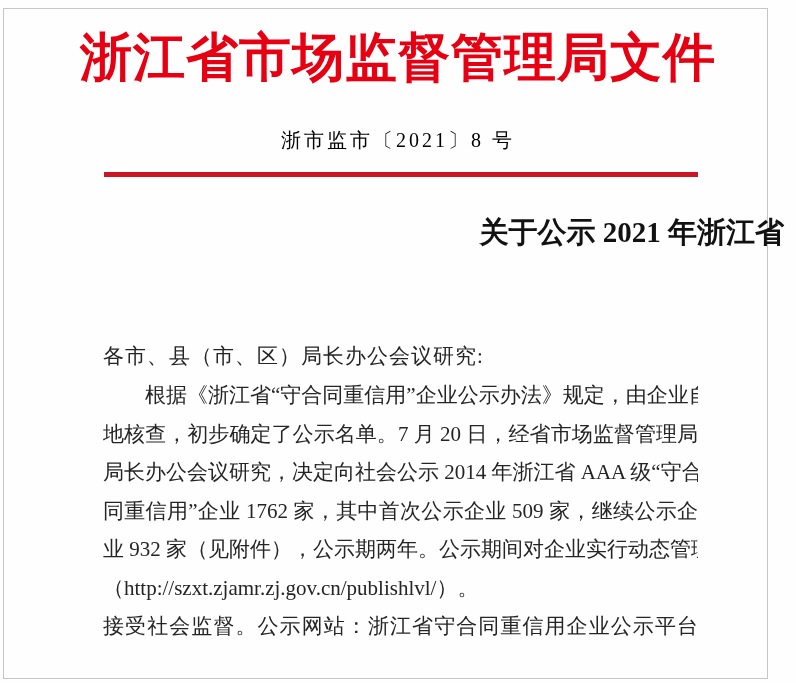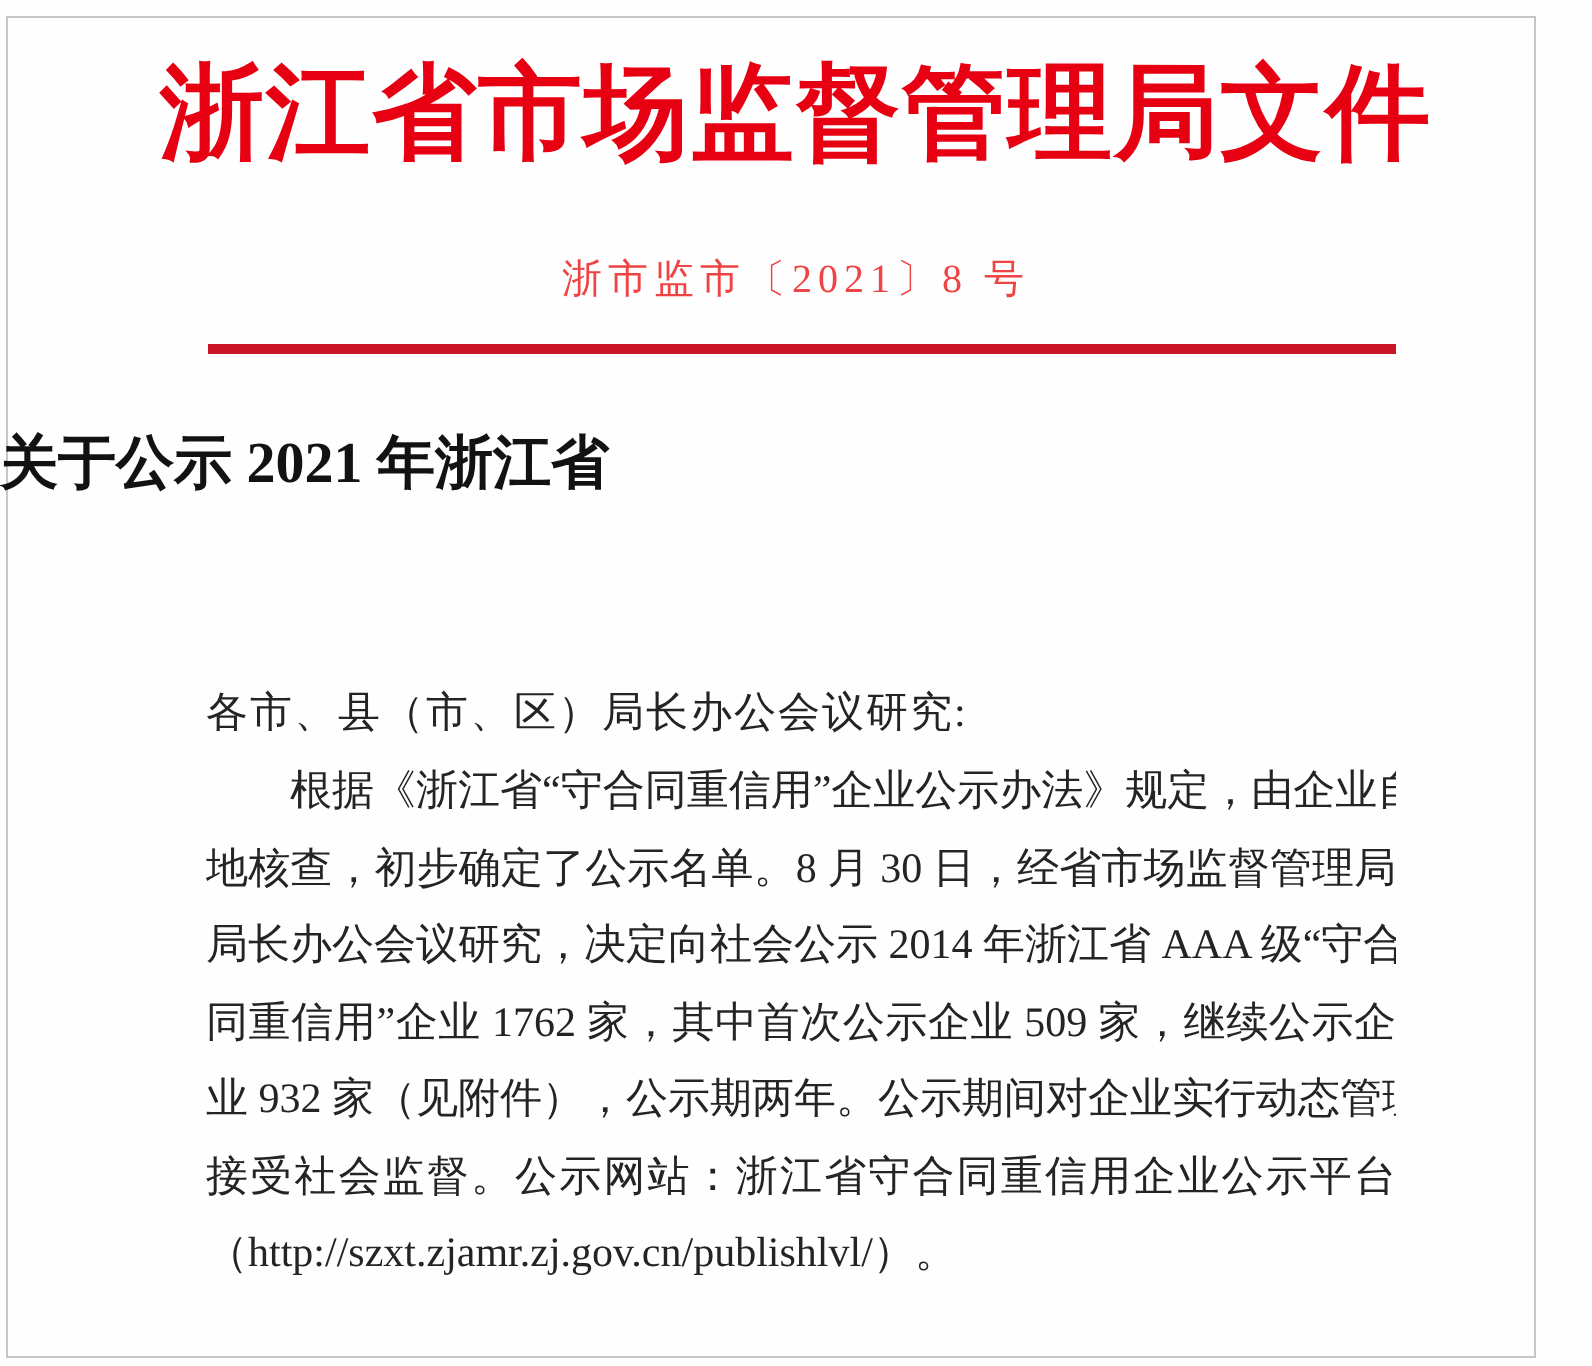--- a/index.html
+++ b/index.html
@@ -41,36 +41,36 @@
     white-space: nowrap;
   }
   .doc-number {
     position: absolute;
     left: 0; right: 0;
     top: 126px;
     text-align: center;
     font-size: 20px;
     line-height: 28px;
     letter-spacing: 3px;
-    color: #ef4444;
+    color: #000000;
     white-space: nowrap;
   }
   .red-divider {
     position: absolute;
     left: 104px;
     top: 172px;
     width: 594px;
     height: 5px;
     background: var(--divider-red);
   }
   .doc-title {
     position: absolute;
     left: 0; right: 12px;
     top: 210px;
-    text-align: left;
+    text-align: right;
     font-size: 29px;
     line-height: 45px;
     font-weight: bold;
     color: #121212;
   }
   .doc-title .title-line { display: block; white-space: nowrap; }
   .salutation {
     position: absolute;
     left: 103px;
     top: 343px;
@@ -115,20 +115,20 @@
   <div class="red-divider"></div>
 
   <h2 class="doc-title">
     <span class="title-line">关于公示 2021 年浙江省</span>
   </h2>
 
   <div class="salutation">各市、县（市、区）局长办公会议研究:</div>
 
   <div class="doc-body">
     <div class="body-line indent">根据《浙江省“守合同重信用”企业公示办法》规定，由企业自</div>
-    <div class="body-line">地核查，初步确定了公示名单。8 月 30 日，经省市场监督管理局</div>
+    <div class="body-line">地核查，初步确定了公示名单。7 月 20 日，经省市场监督管理局</div>
     <div class="body-line">局长办公会议研究，决定向社会公示 2014 年浙江省 AAA 级“守合</div>
     <div class="body-line">同重信用”企业 1762 家，其中首次公示企业 509 家，继续公示企</div>
     <div class="body-line">业 932 家（见附件），公示期两年。公示期间对企业实行动态管理，</div>
+    <div class="body-line no-justify">（http://szxt.zjamr.zj.gov.cn/publishlvl/）。</div>
     <div class="body-line">接受社会监督。公示网站：浙江省守合同重信用企业公示平台</div>
-    <div class="body-line no-justify">（http://szxt.zjamr.zj.gov.cn/publishlvl/）。</div>
   </div>
 </div>
 
 </body></html>

